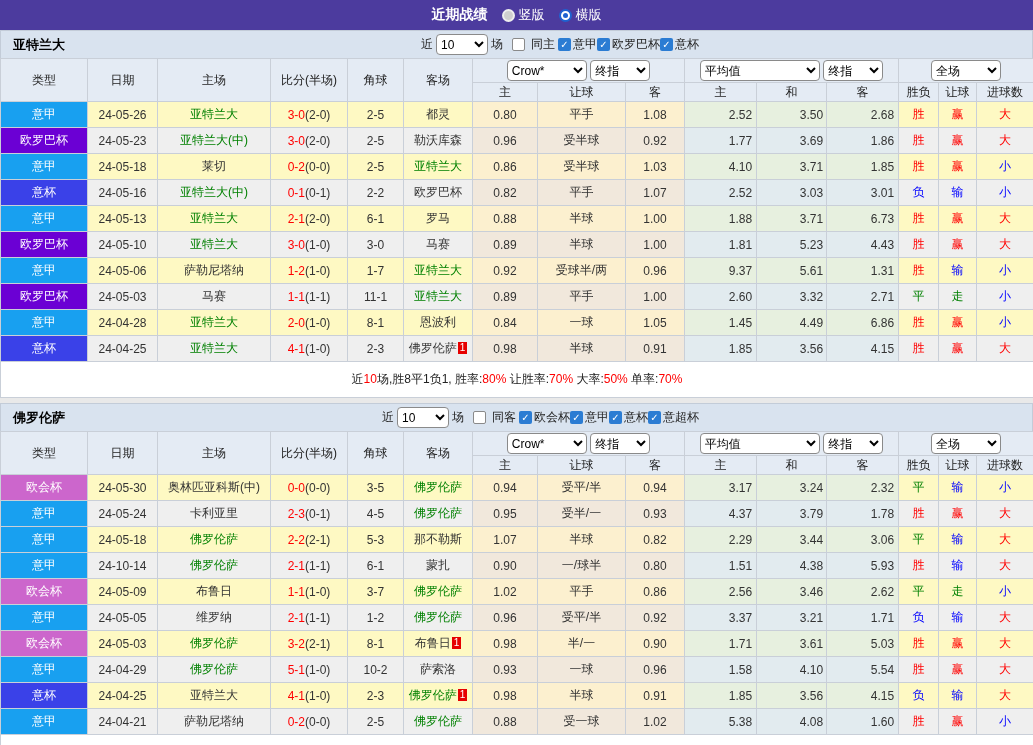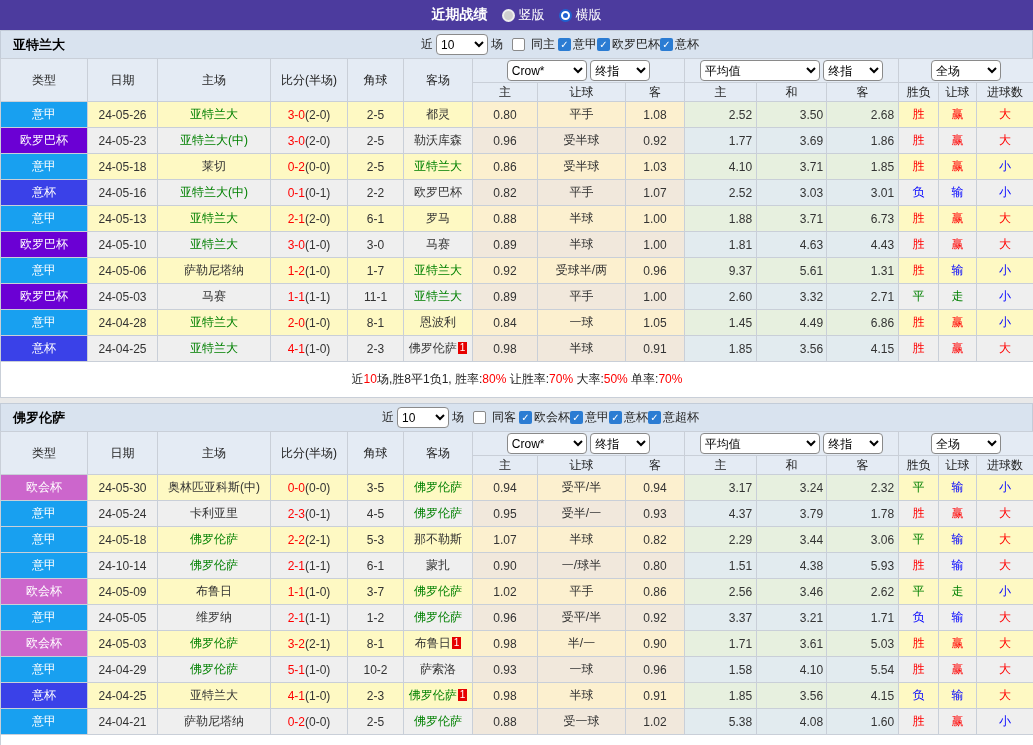--- a/index.html
+++ b/index.html
@@ -243,21 +243,21 @@
         <td class="type" style="background:#6b00d4">欧罗巴杯</td>
         <td class="date">24-05-10</td>
         <td class="team green">亚特兰大</td>
         <td class="score"><span class="red">3-0</span><span class="half">(1-0)</span></td>
         <td class="corner">3-0</td>
         <td class="team">马赛</td>
         <td class="odds">0.89</td>
         <td class="odds">半球</td>
         <td class="odds">1.00</td>
         <td class="avg">1.81</td>
-        <td class="avg">4.63</td>
+        <td class="avg">5.23</td>
         <td class="avg">4.43</td>
         <td class="res" style="color:#ff0000">胜</td>
         <td class="res" style="color:#ff0000">赢</td>
         <td class="res" style="color:#ff0000">大</td>
       </tr>
       <tr>
         <td class="type" style="background:#18a0f0">意甲</td>
         <td class="date">24-05-06</td>
         <td class="team">萨勒尼塔纳</td>
         <td class="score"><span class="red">1-2</span><span class="half">(1-0)</span></td>

